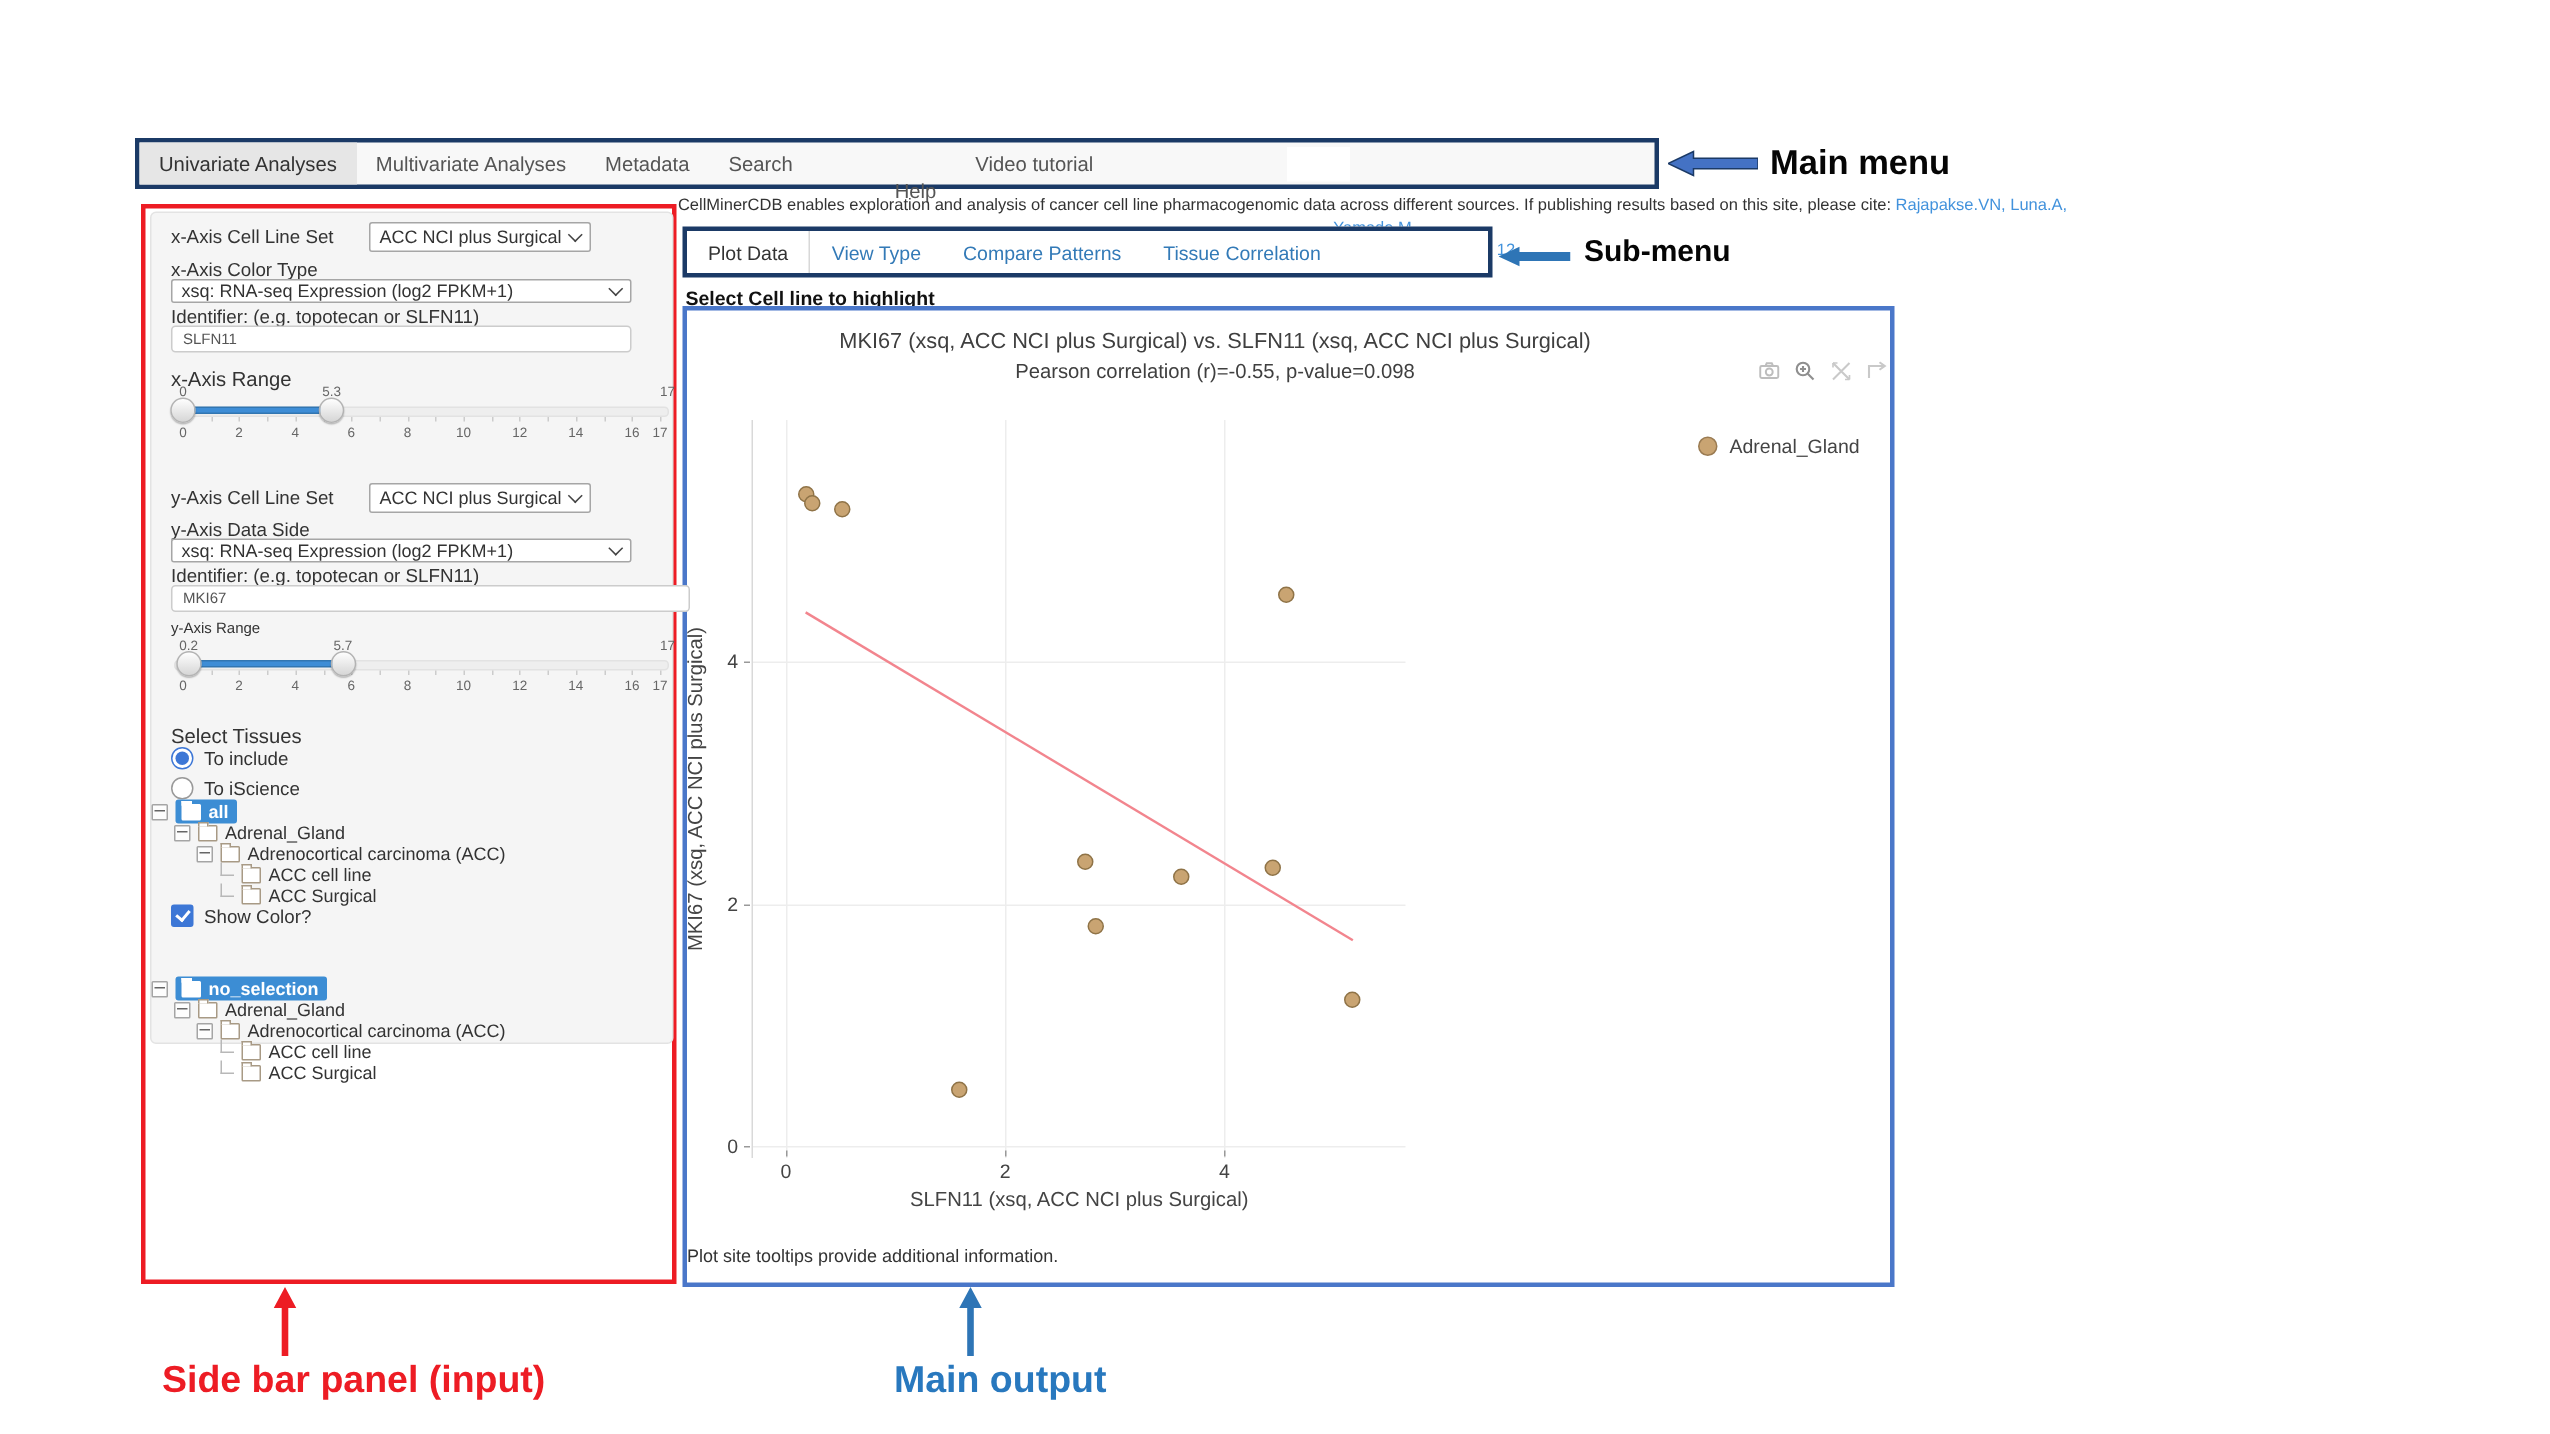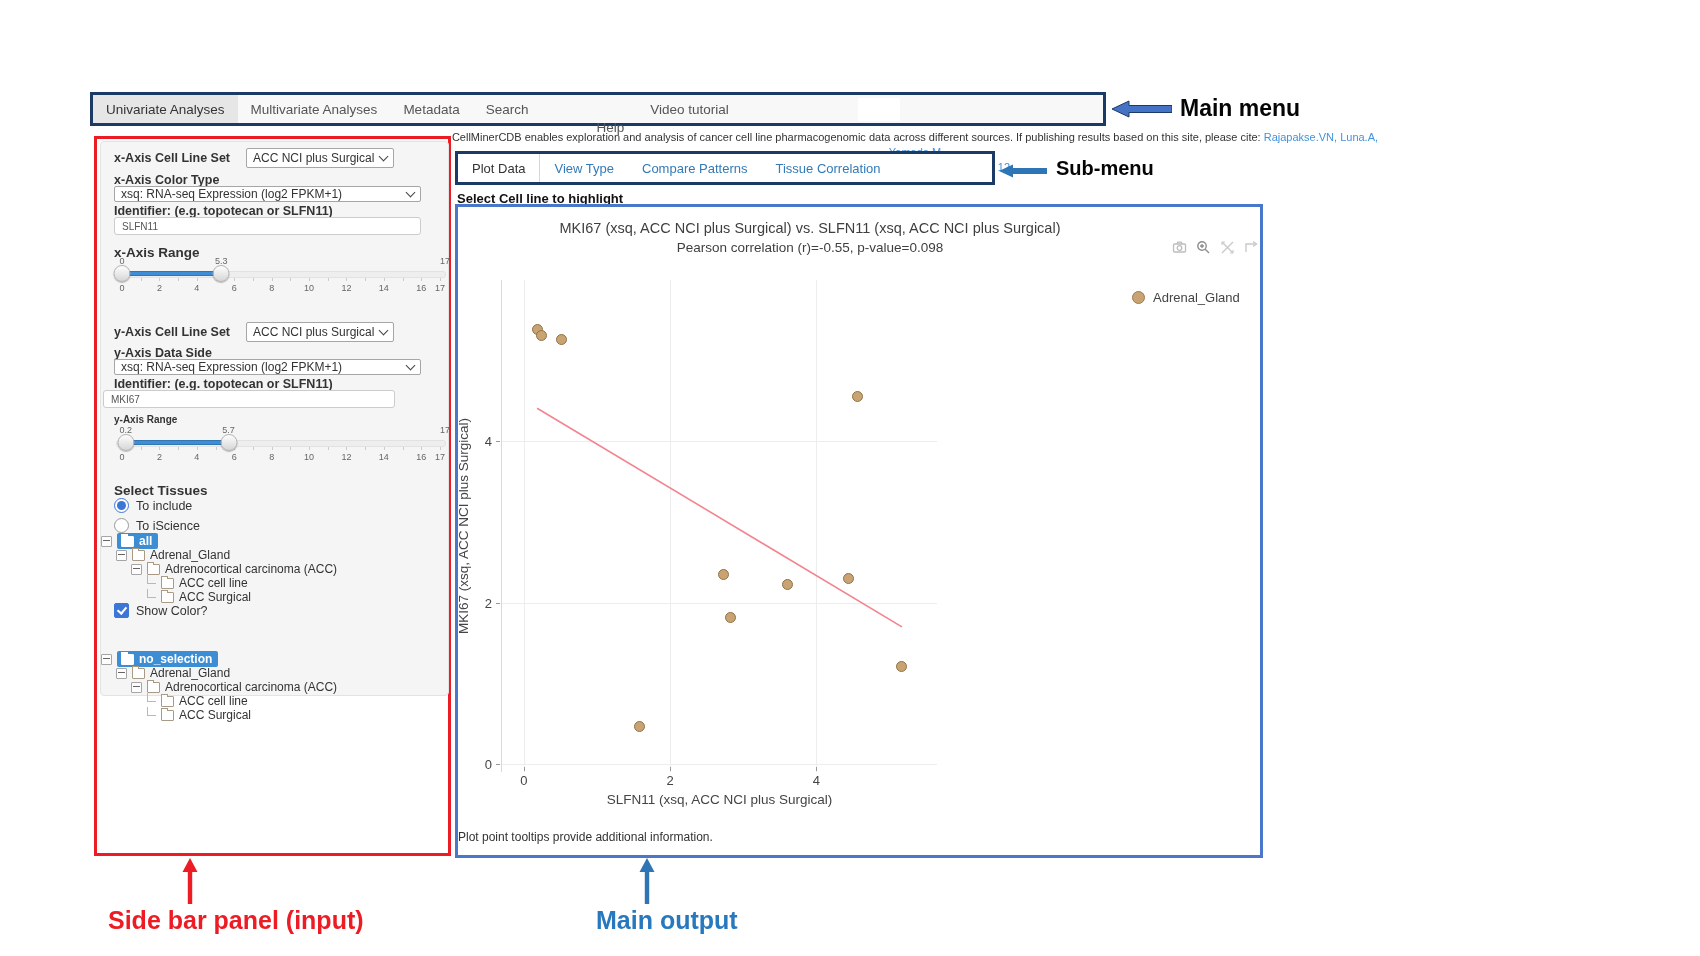--- a/index.html
+++ b/index.html
@@ -49,21 +49,21 @@
   .xtick-mark{position:absolute;width:1px;height:4px;background:#999;}
   .ytick-mark{position:absolute;width:4px;height:1px;background:#999;}
   #xaxis-label{left:502px;top:792px;width:435px;text-align:center;font-size:13.5px;color:#444;}
   #yaxis-label{left:456px;top:280px;width:18px;height:492px;font-size:13.5px;color:#444;
       writing-mode:vertical-rl;transform:rotate(180deg);text-align:center;}
   #plot-footnote{left:458px;top:830px;font-size:12px;color:#333;}
   
   #sidebar-red-box{left:94px;top:136px;width:357px;height:720px;border:3px solid #ed1c24;box-sizing:border-box;pointer-events:none;}
   #sidebar-panel{left:100px;top:141px;width:347px;height:553px;background:#f5f5f5;border:1px solid #e3e3e3;border-radius:4px;}
   #sidebar-panel .abs{position:absolute;}
-  .sb-label{font-size:12.5px;font-weight:bold;color:#333;white-space:nowrap;}
+  .sb-label{font-size:12.5px;font-weight:normal;color:#333;white-space:nowrap;}
   .sel{background:#fff;border:1px solid #a6a6a6;border-radius:2px;font-size:12px;color:#333;
       display:flex;align-items:center;justify-content:space-between;padding:0 6px;box-sizing:border-box;}
   .chev{width:6px;height:6px;border-right:1.5px solid #444;border-bottom:1.5px solid #444;
       transform:rotate(45deg);margin-top:-3px;flex:none;}
   .inp{background:#fff;border:1px solid #ccc;border-radius:3px;font-size:10px;color:#555;
       padding:0 7px;box-sizing:border-box;font-family:"Liberation Sans",sans-serif;}
   
   .slider{position:absolute;width:330px;height:40px;}
   .sl-track{position:absolute;left:0;right:0;top:16px;height:5px;background:#eee;border:1px solid #e2e2e2;border-radius:3px;}
   .sl-fill{position:absolute;top:16px;height:5px;background:#3e8dd6;border:1px solid #3276b1;border-radius:3px;box-sizing:border-box;}
@@ -211,21 +211,21 @@
     <div class="pt" style="left: 349.811px; top: 111.451px; background: rgb(201, 164, 114);"></div>
     <div class="pt" style="left: 216.021px; top: 288.893px; background: rgb(201, 164, 114);"></div>
     <div class="pt" style="left: 280.357px; top: 299.379px; background: rgb(201, 164, 114);"></div>
     <div class="pt" style="left: 341.038px; top: 292.926px; background: rgb(201, 164, 114);"></div>
     <div class="pt" style="left: 223.332px; top: 332.448px; background: rgb(201, 164, 114);"></div>
     <div class="pt" style="left: 393.676px; top: 380.841px; background: rgb(201, 164, 114);"></div>
     <div class="pt" style="left: 131.945px; top: 440.526px; background: rgb(201, 164, 114);"></div>
   </div>
 <div class="abs" id="xaxis-label">SLFN11 (xsq, ACC NCI plus Surgical)</div>
 <div class="abs" id="yaxis-label">MKI67 (xsq, ACC NCI plus Surgical)</div>
-<div class="abs" id="plot-footnote">Plot point tooltips provide additional information.</div>
+<div class="abs" id="plot-footnote">Plot site tooltips provide additional information.</div>
 
 <div class="abs" id="sidebar-red-box"></div>
 <div class="abs" id="sidebar-panel">
 
   <div class="abs sb-label" style="left:13px;top:9px;">x-Axis Cell Line Set</div>
   <div class="abs sel" style="left:145px;top:6px;width:148px;height:20px;">
     <span>ACC NCI plus Surgical</span>
       <span class="chev"></span>
   </div>
 
@@ -283,21 +283,21 @@
       <span class="chev"></span>
   </div>
 
   <div class="abs sb-label" style="left:13px;top:204px;">y-Axis Data Side</div>
   <div class="abs sel" style="left:13px;top:217px;width:307px;height:16px;">
     <span>xsq: RNA-seq Expression (log2 FPKM+1)</span>
       <span class="chev"></span>
   </div>
 
   <div class="abs sb-label" style="left:13px;top:235px;">Identifier: (e.g. topotecan or SLFN11)</div>
-  <input class="abs inp" style="left: 2px; top: 248px; width: 292px; height: 18px;" value="MKI67">
+  <input class="abs inp" style="left: 13px; top: 248px; width: 346px; height: 18px;" value="MKI67">
 
   <div class="abs sb-label" style="left:13px;top:272px;font-size:10px;">y-Axis Range</div>
   <div class="slider" id="slider-y" style="left:15px;top:282px;">
       <div class="sl-track"></div>
       <div class="sl-fill" style="left: 9.74118px; width: 102.882px;"></div>
       <div class="sl-tick" style="left: 6px;"></div>
       <div class="sl-tick" style="left: 24.7059px;"></div>
       <div class="sl-tick" style="left: 43.4118px;"></div>
       <div class="sl-tick" style="left: 62.1176px;"></div>
       <div class="sl-tick" style="left: 80.8235px;"></div>

